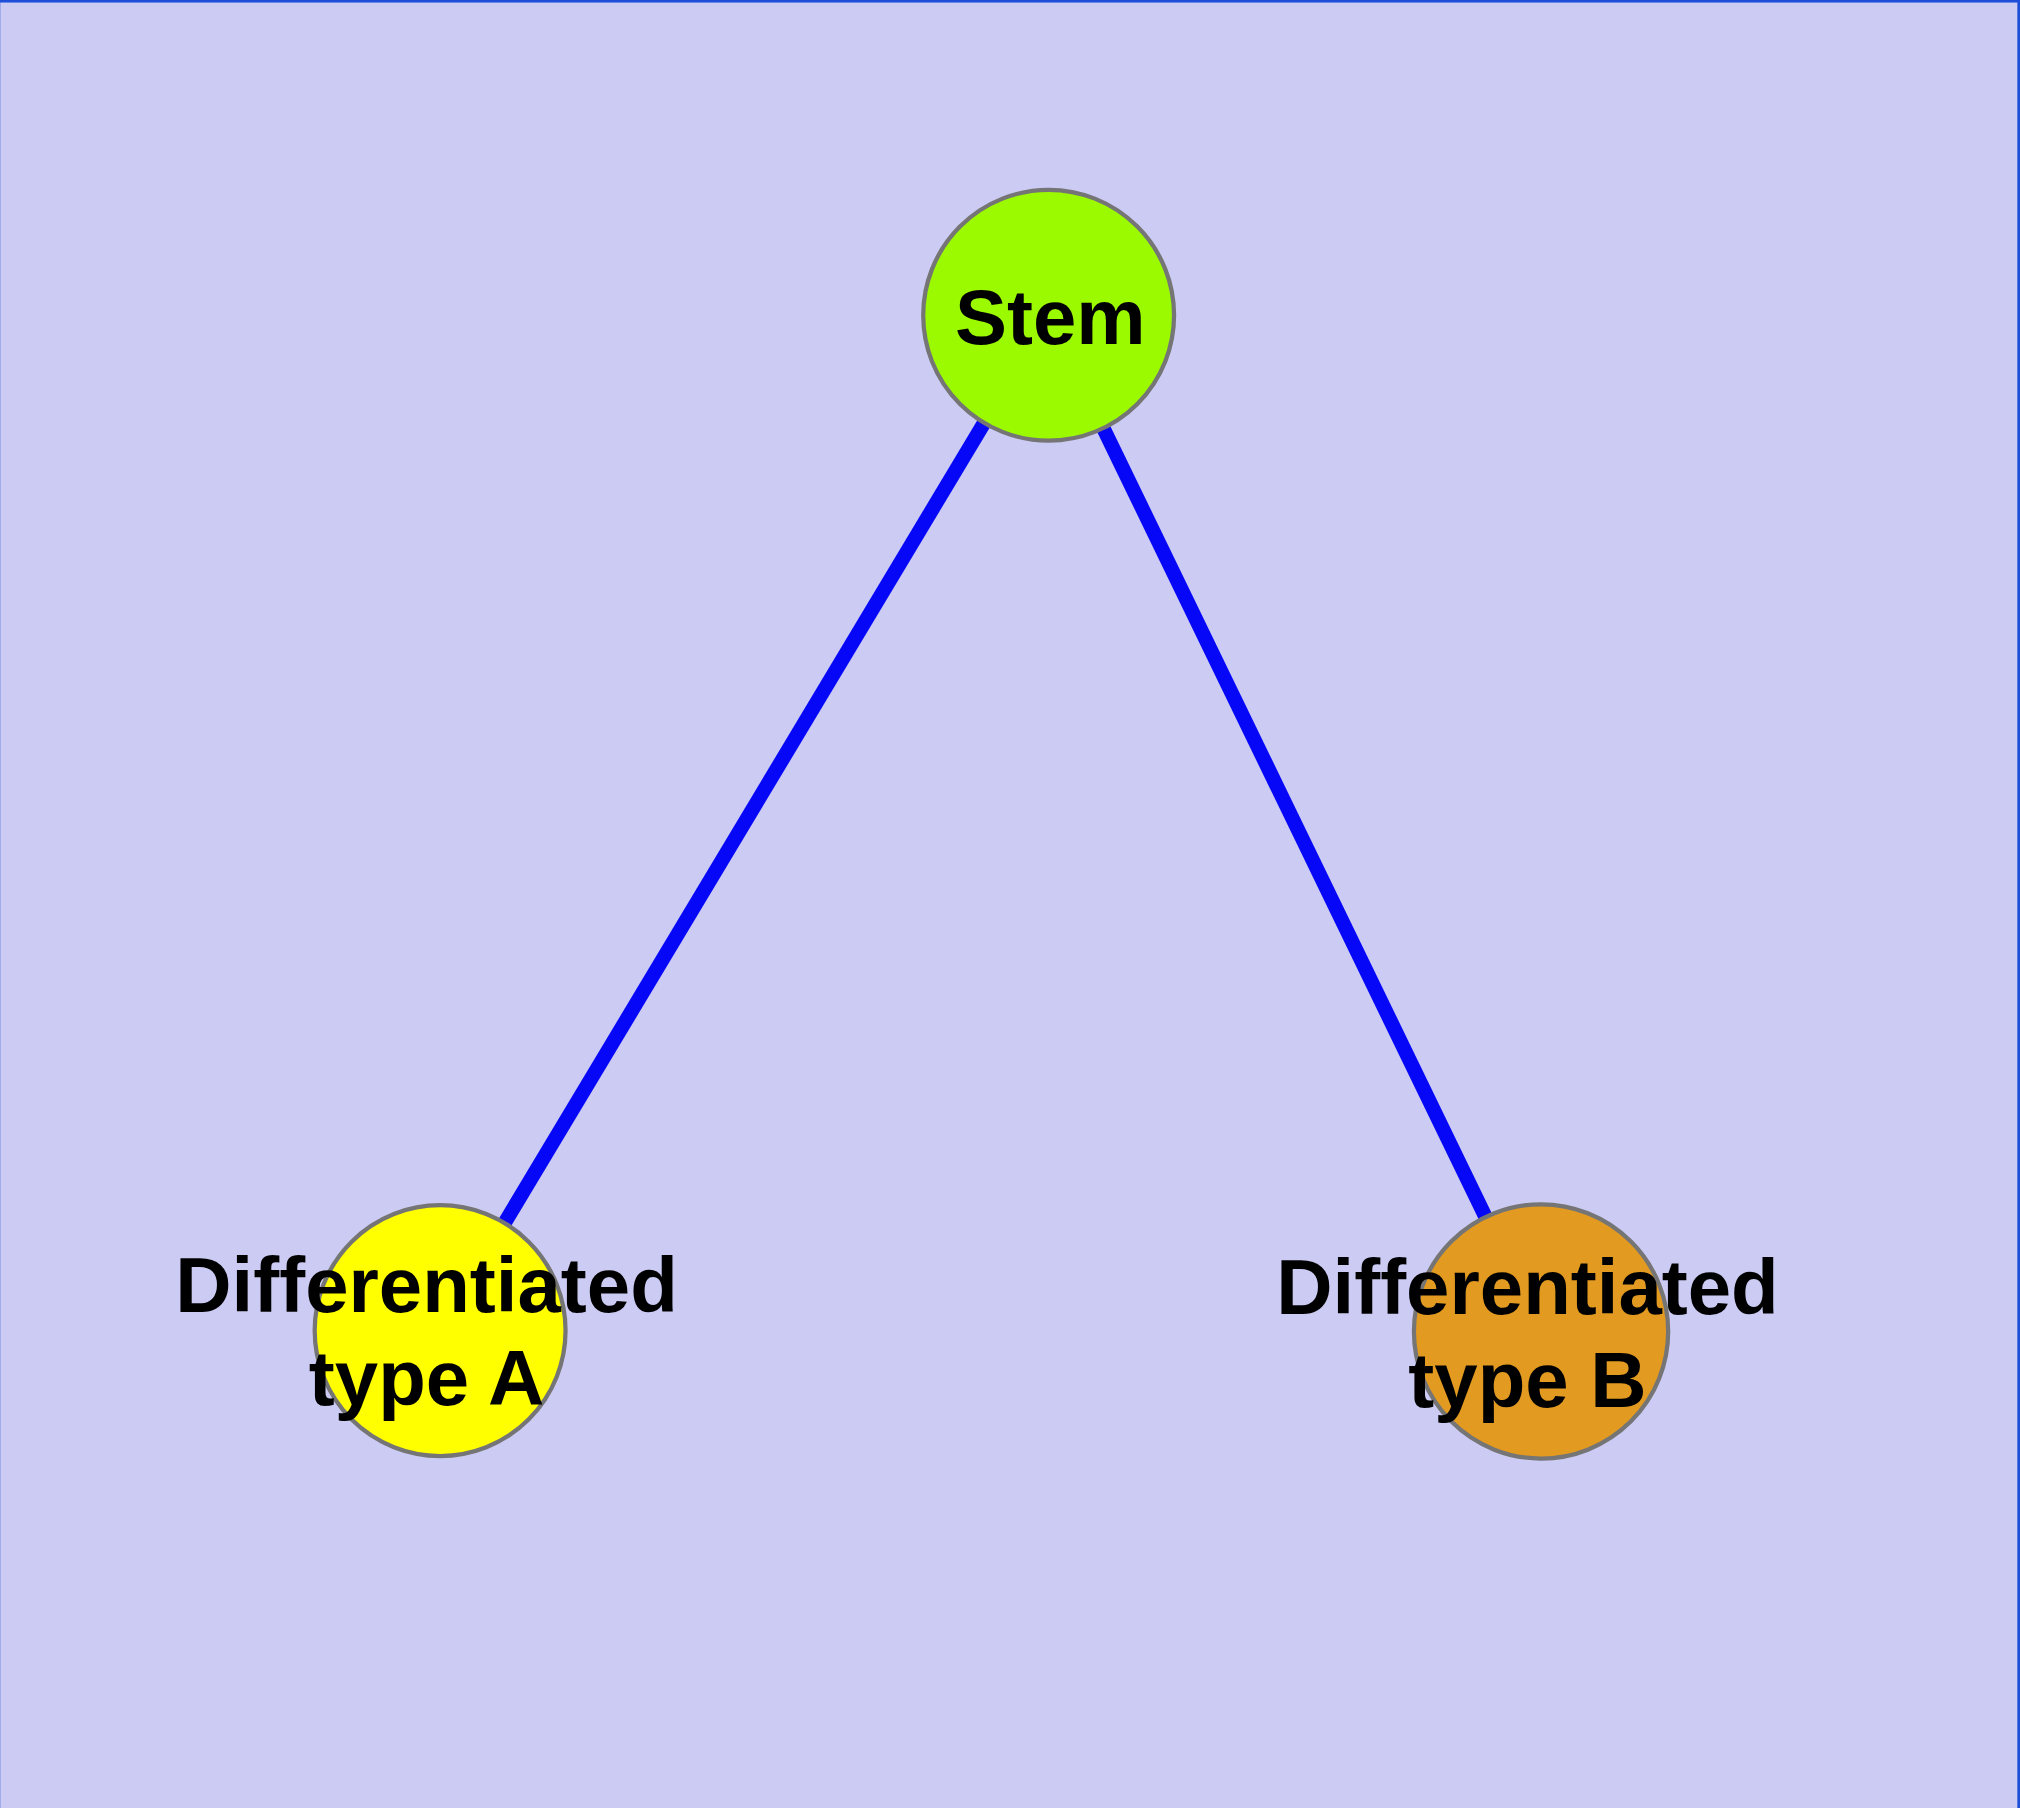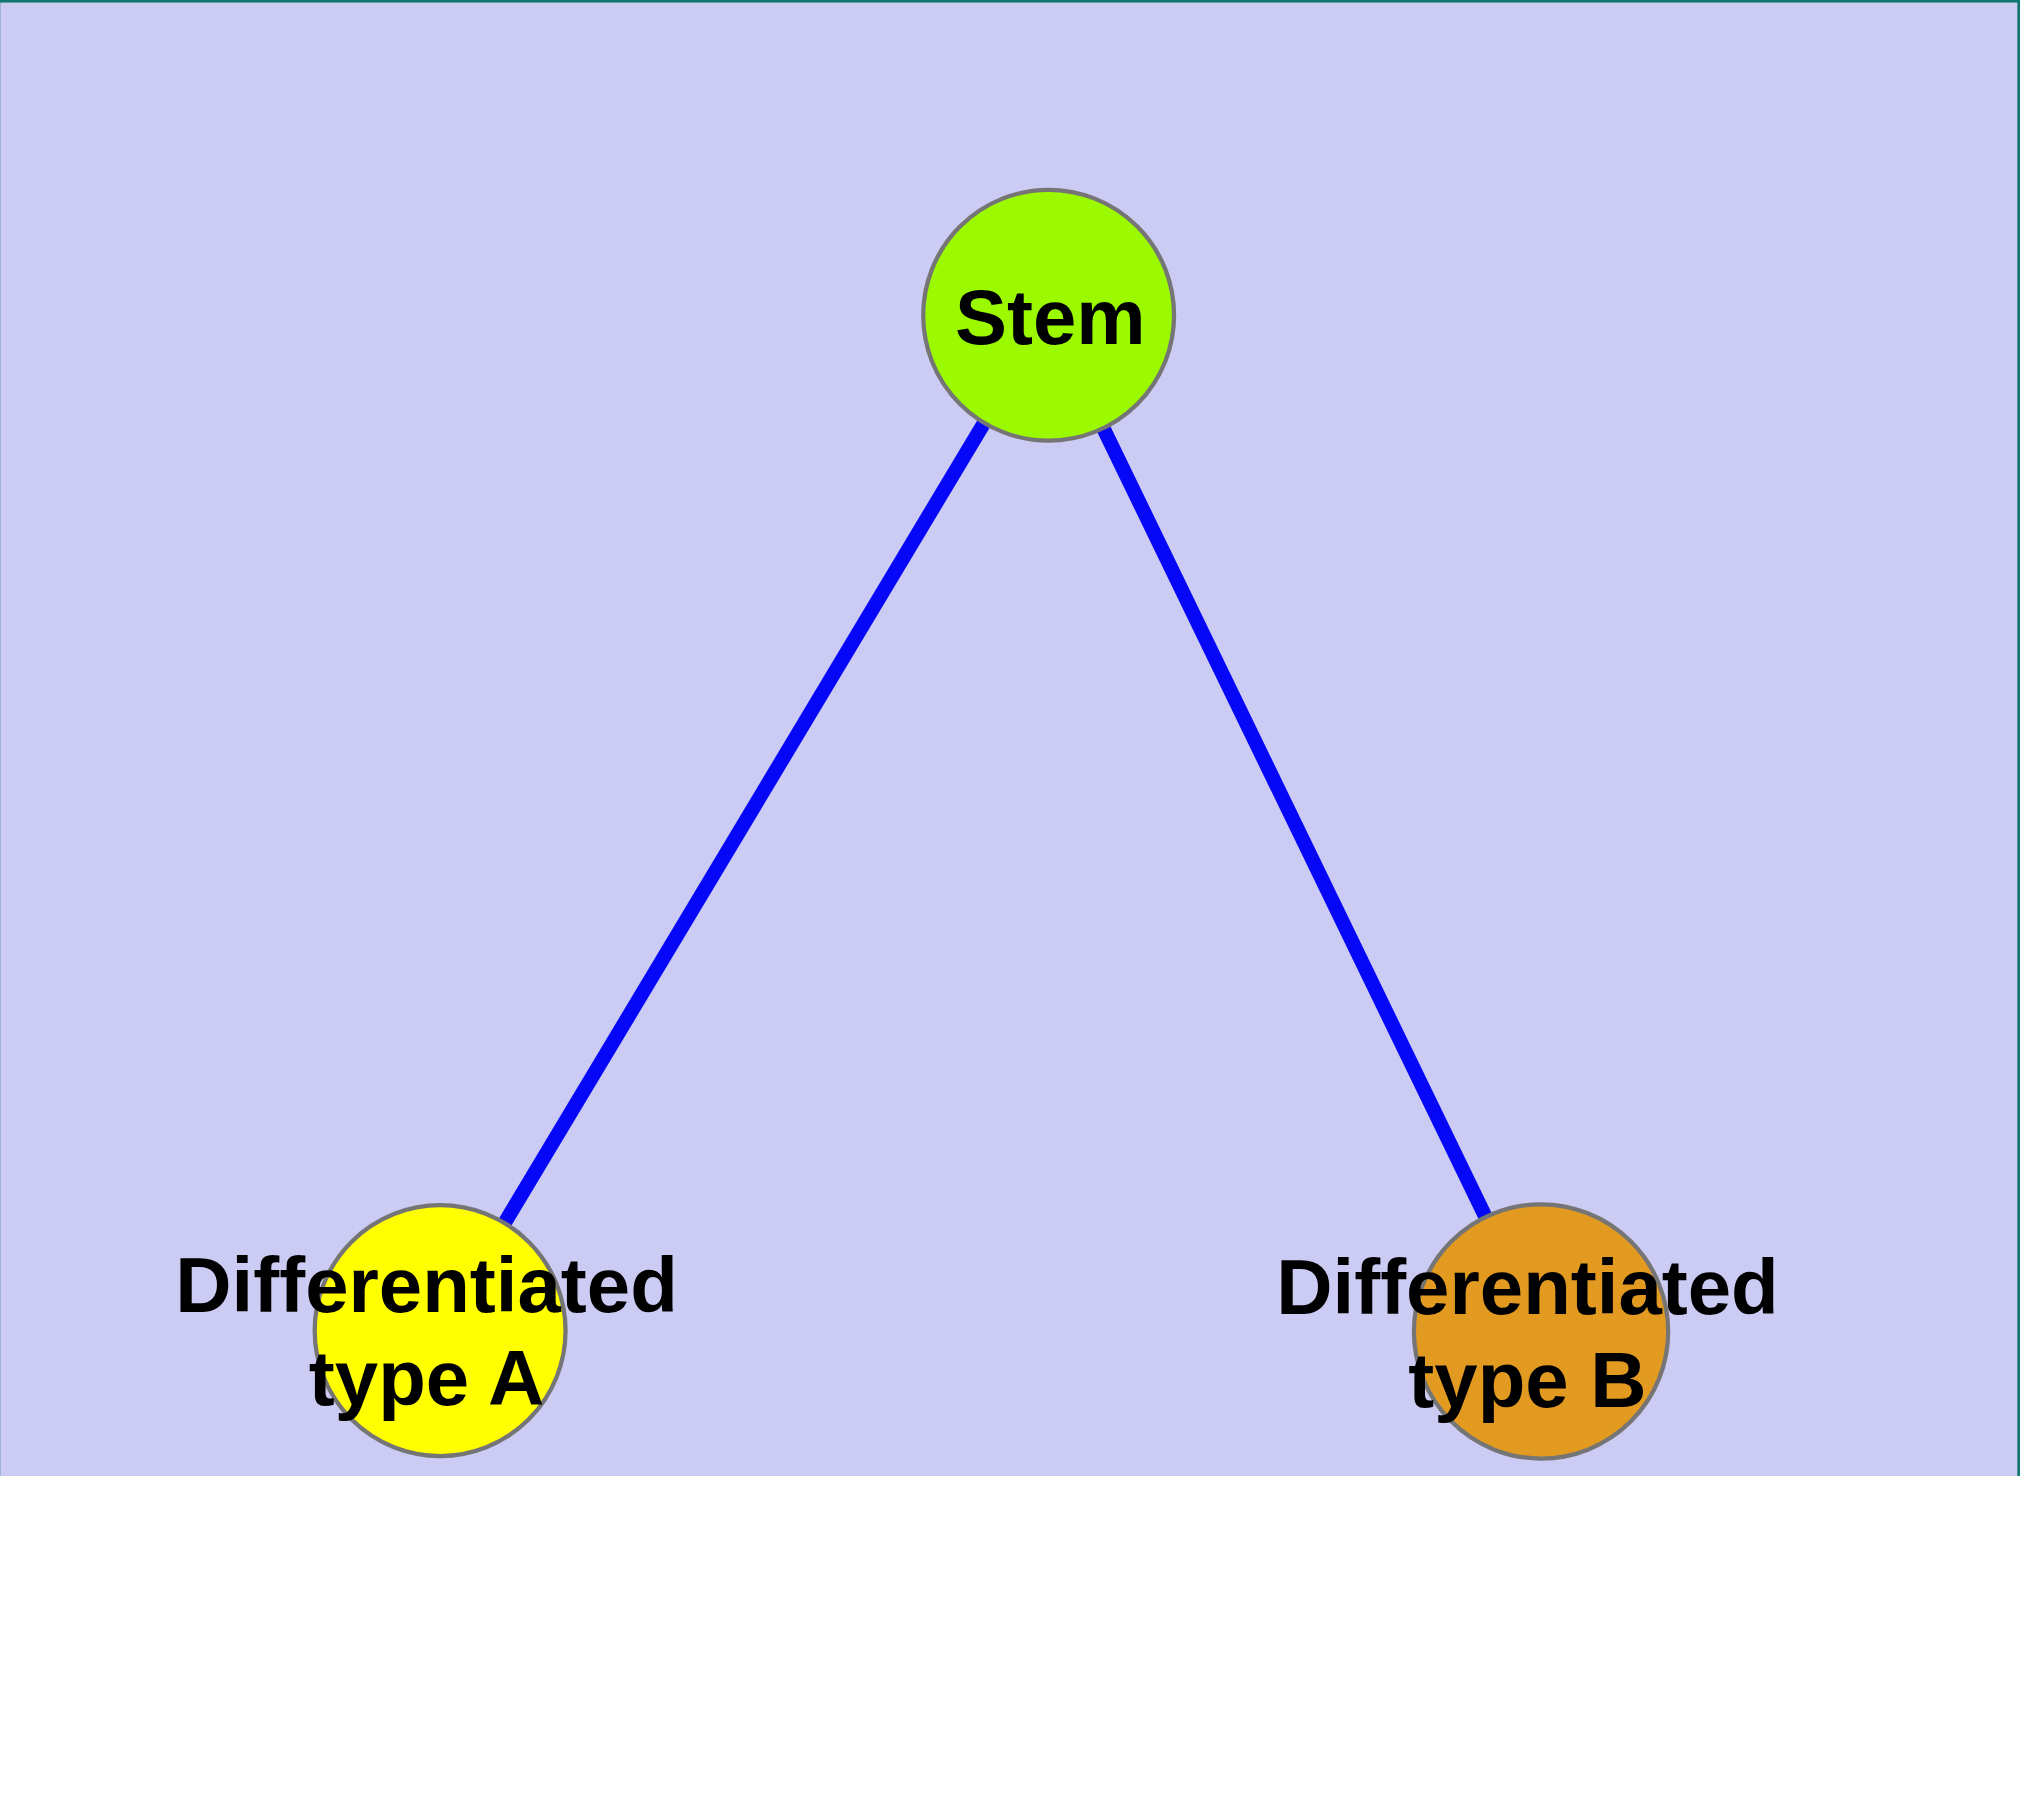--- a/index.html
+++ b/index.html
@@ -3,22 +3,22 @@
 <meta charset="utf-8">
 <style>
   html, body {
     margin: 0;
     padding: 0;
     background: #ffffff;
   }
   .page {
     position: relative;
     width: 2021px;
-    height: 1476px;
-    background: #0f766e;
+    height: 1808px;
+    background: #1d4ed8;
     overflow: hidden;
   }
   svg.graph {
     display: block;
     width: 2021px;
     height: 1812px;
   }
   svg.graph text {
     font-family: "Liberation Sans", sans-serif;
     font-weight: 700;

